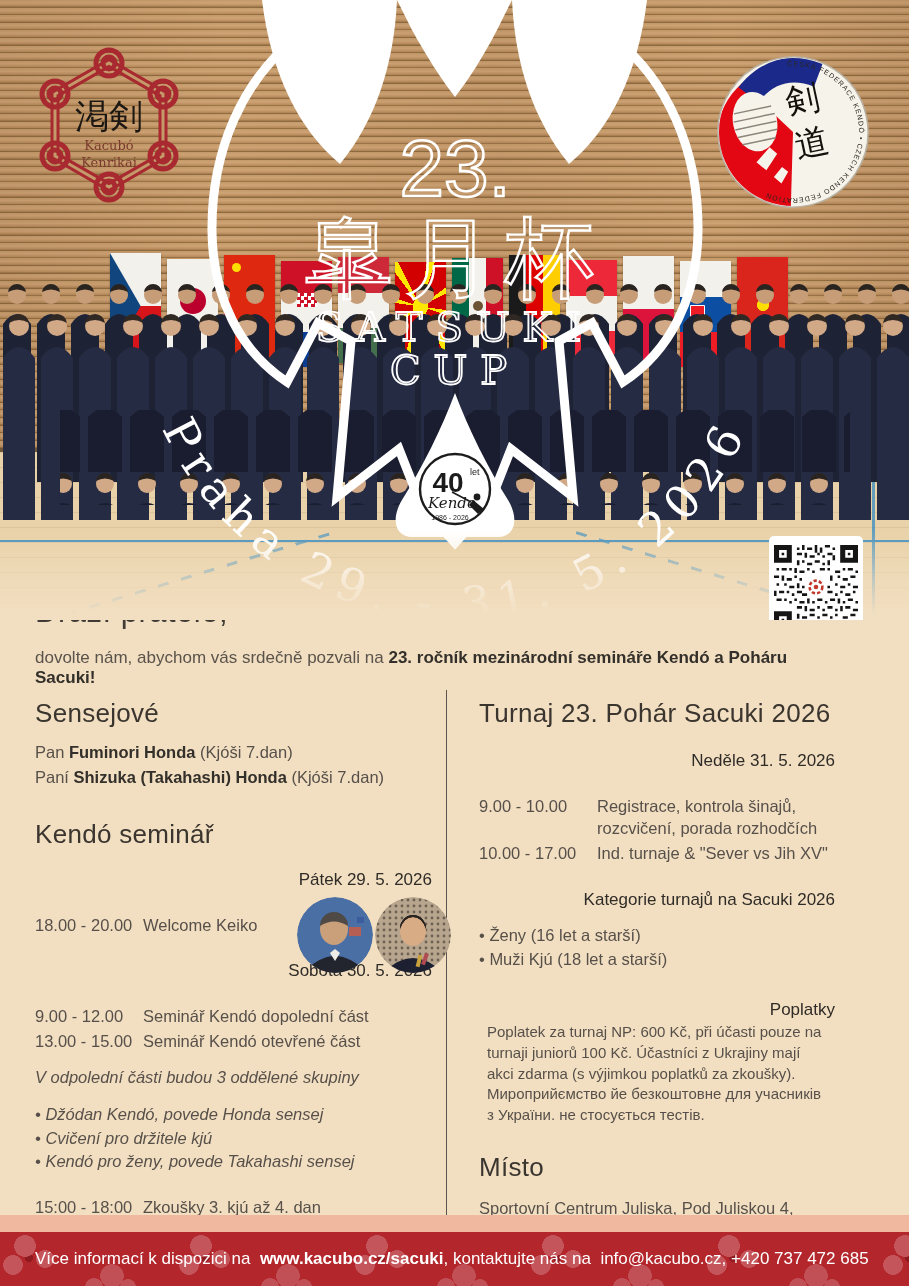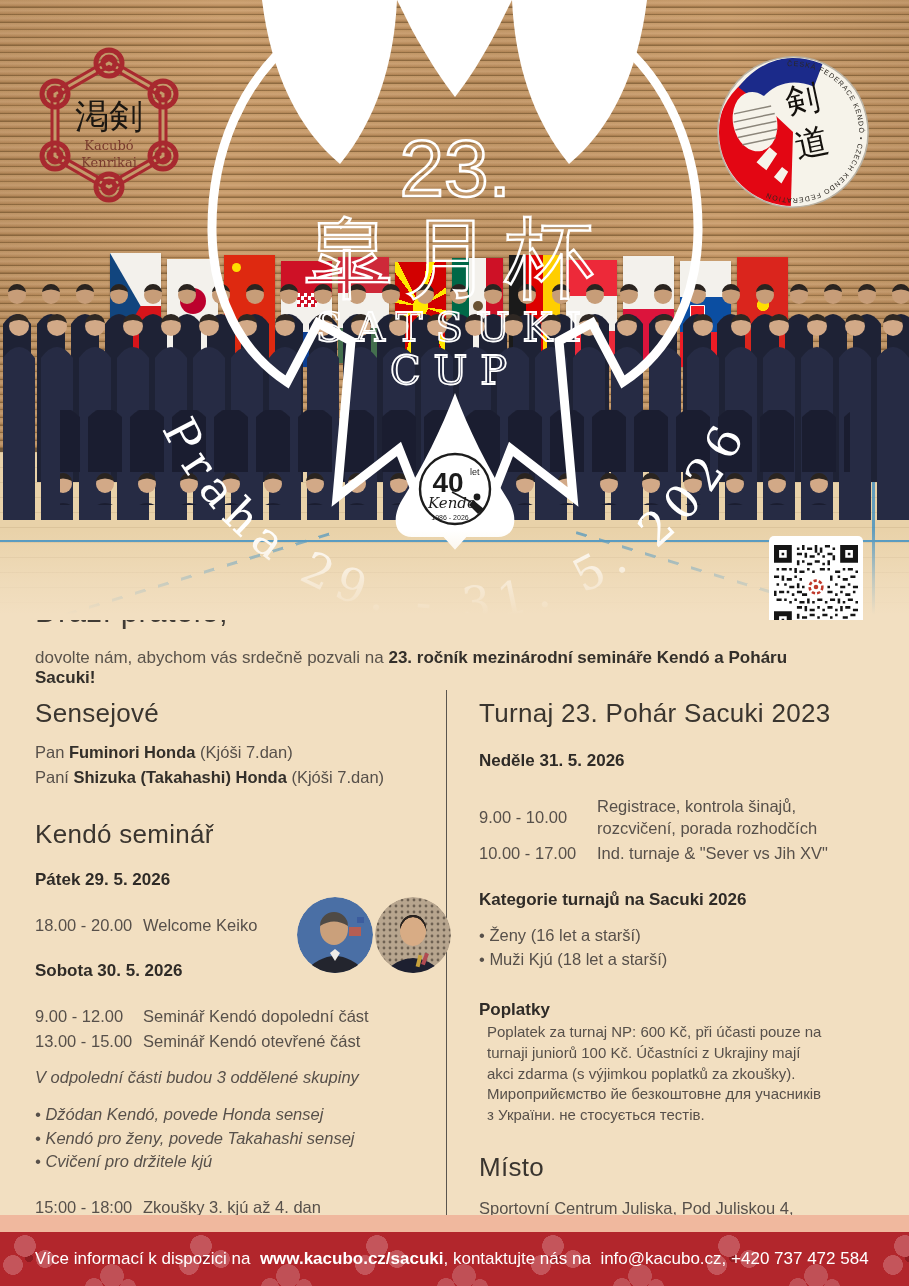--- a/index.html
+++ b/index.html
@@ -65,22 +65,22 @@
            padding:6px 28px 0 35px;color:#57504a;}
   .intro-h{font-size:31px;font-weight:400;color:#403b35;margin:4px 0 18px;letter-spacing:.5px;}
   .intro-p{font-size:17px;margin:0 0 2px;color:#5a534b;}
   .intro-p .b{font-weight:bold;color:#332f2a;}
   .cols{display:flex;align-items:stretch;}
   .colL{width:412px;flex:none;border-right:1.5px solid #5a554e;padding-right:14px;box-sizing:border-box;}
   .colR{flex:1;padding-left:32px;position:relative;}
   h2{font-size:26px;font-weight:400;color:#3a352f;margin:8px 0 12px;letter-spacing:.3px;}
   .line{font-size:16.5px;line-height:1.4;margin:2px 0;}
   .line strong{color:#332f2a;}
-  .subhead{font-size:17px;font-weight:bold;color:#2f2b27;margin:20px 0 6px;}
-  .srow{display:flex;font-size:16.5px;line-height:1.32;margin:3px 0;align-items:center;}
+  .subhead{font-size:17px;font-weight:normal;color:#2f2b27;margin:20px 0 6px;text-align:right;}
+  .srow{display:flex;font-size:16.5px;line-height:1.32;margin:3px 0;}
   .srow .time{width:108px;flex:none;}
   .colR .srow .time{width:118px;}
   .srow .act{white-space:pre-line;}
   .groups{list-style:none;margin:16px 0 0;padding:0;font-style:italic;font-size:16.5px;line-height:1.42;}
   .groups li:before,.cats li:before{content:"• ";}
   .cats{list-style:none;margin:14px 0 0;padding:0;font-size:16.5px;line-height:1.45;}
   .gintro{font-style:italic;font-size:16.5px;margin:16px 0 2px;}
   .feestext{font-size:15px;line-height:1.38;margin:2px 8px 0;max-width:405px;}
   .gap18{height:16px;}
   .photos{position:absolute;left:262px;top:78px;display:flex;gap:2px;}
@@ -340,38 +340,38 @@
           <span class="act">Seminář Kendó dopolední část</span>
         </div>
         <div class="srow">
           <span class="time">13.00 - 15.00</span>
           <span class="act">Seminář Kendó otevřené část</span>
         </div>
 
         <p class="gintro">V odpolední části budou 3 oddělené skupiny</p>
         <ul class="groups">
           <li>Džódan Kendó, povede Honda sensej</li>
+          <li>Cvičení pro držitele kjú</li>
           <li>Kendó pro ženy, povede Takahashi sensej</li>
-          <li>Cvičení pro držitele kjú</li>
         </ul>
 
         <div style="height:20px"></div>
         <div class="srow">
           <span class="time">15:00 - 18:00</span>
           <span class="act">Zkoušky 3. kjú až 4. dan</span>
         </div>
         <div class="srow">
           <span class="time">18:00 - 19:00</span>
           <span class="act">Volné džigeiko (otevřené pro všechny)</span>
         </div>
 
       </div>
 
       <div class="colR">
-        <h2>Turnaj 23. Pohár Sacuki 2023</h2>
+        <h2>Turnaj 23. Pohár Sacuki 2026</h2>
         <div class="subhead" style="margin-top:22px">Neděle 31. 5. 2026</div>
         <div class="gap18"></div>
         <div class="srow">
           <span class="time">9.00 - 10.00</span>
           <span class="act">Registrace, kontrola šinajů,
 rozcvičení, porada rozhodčích</span>
         </div>
         <div class="srow">
           <span class="time">10.00 - 17.00</span>
           <span class="act">Ind. turnaje &amp; "Sever vs Jih XV"</span>
@@ -391,16 +391,16 @@
       </div>
     </div>
   </div>
 
   <div class="band-salmon"></div>
   <div class="footer">
     <span>Více informací k dispozici na  </span>
       <strong class="url">www.kacubo.cz/sacuki</strong>
       <span>, kontaktujte nás na  </span>
       <span>info@kacubo.cz</span>
-      <span>, +420 737 472 584</span>
+      <span>, +420 737 472 685</span>
   </div>
 
 </div>
 
 </body></html>

